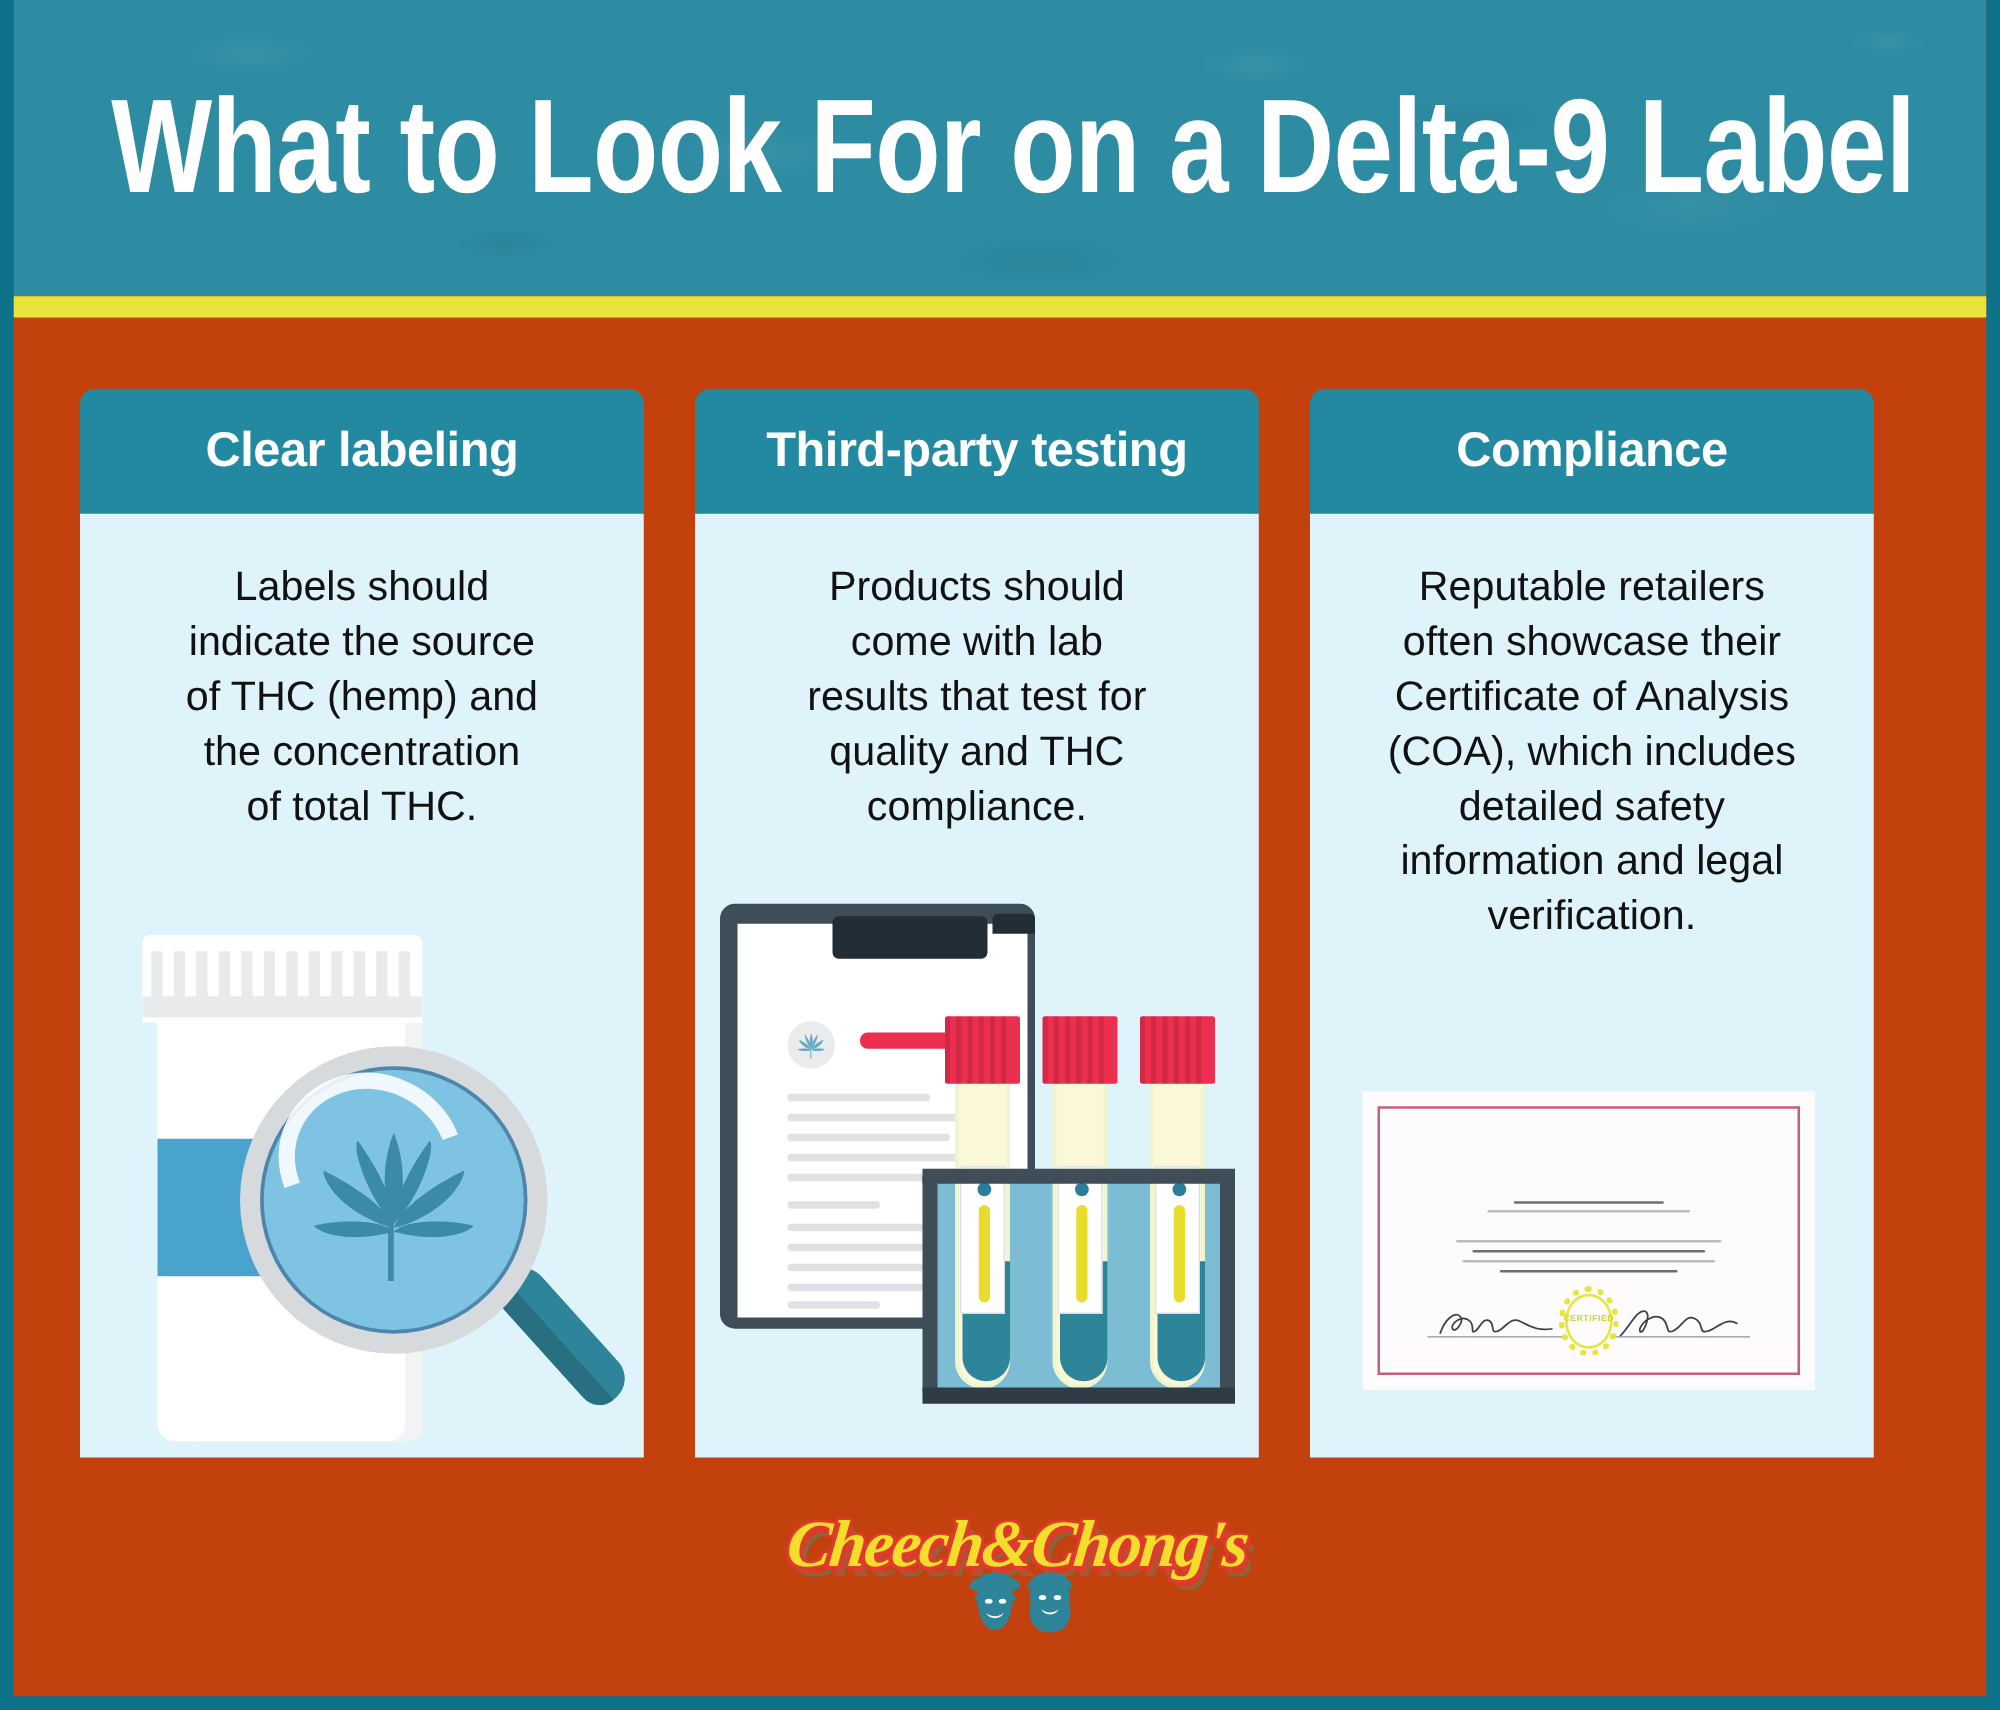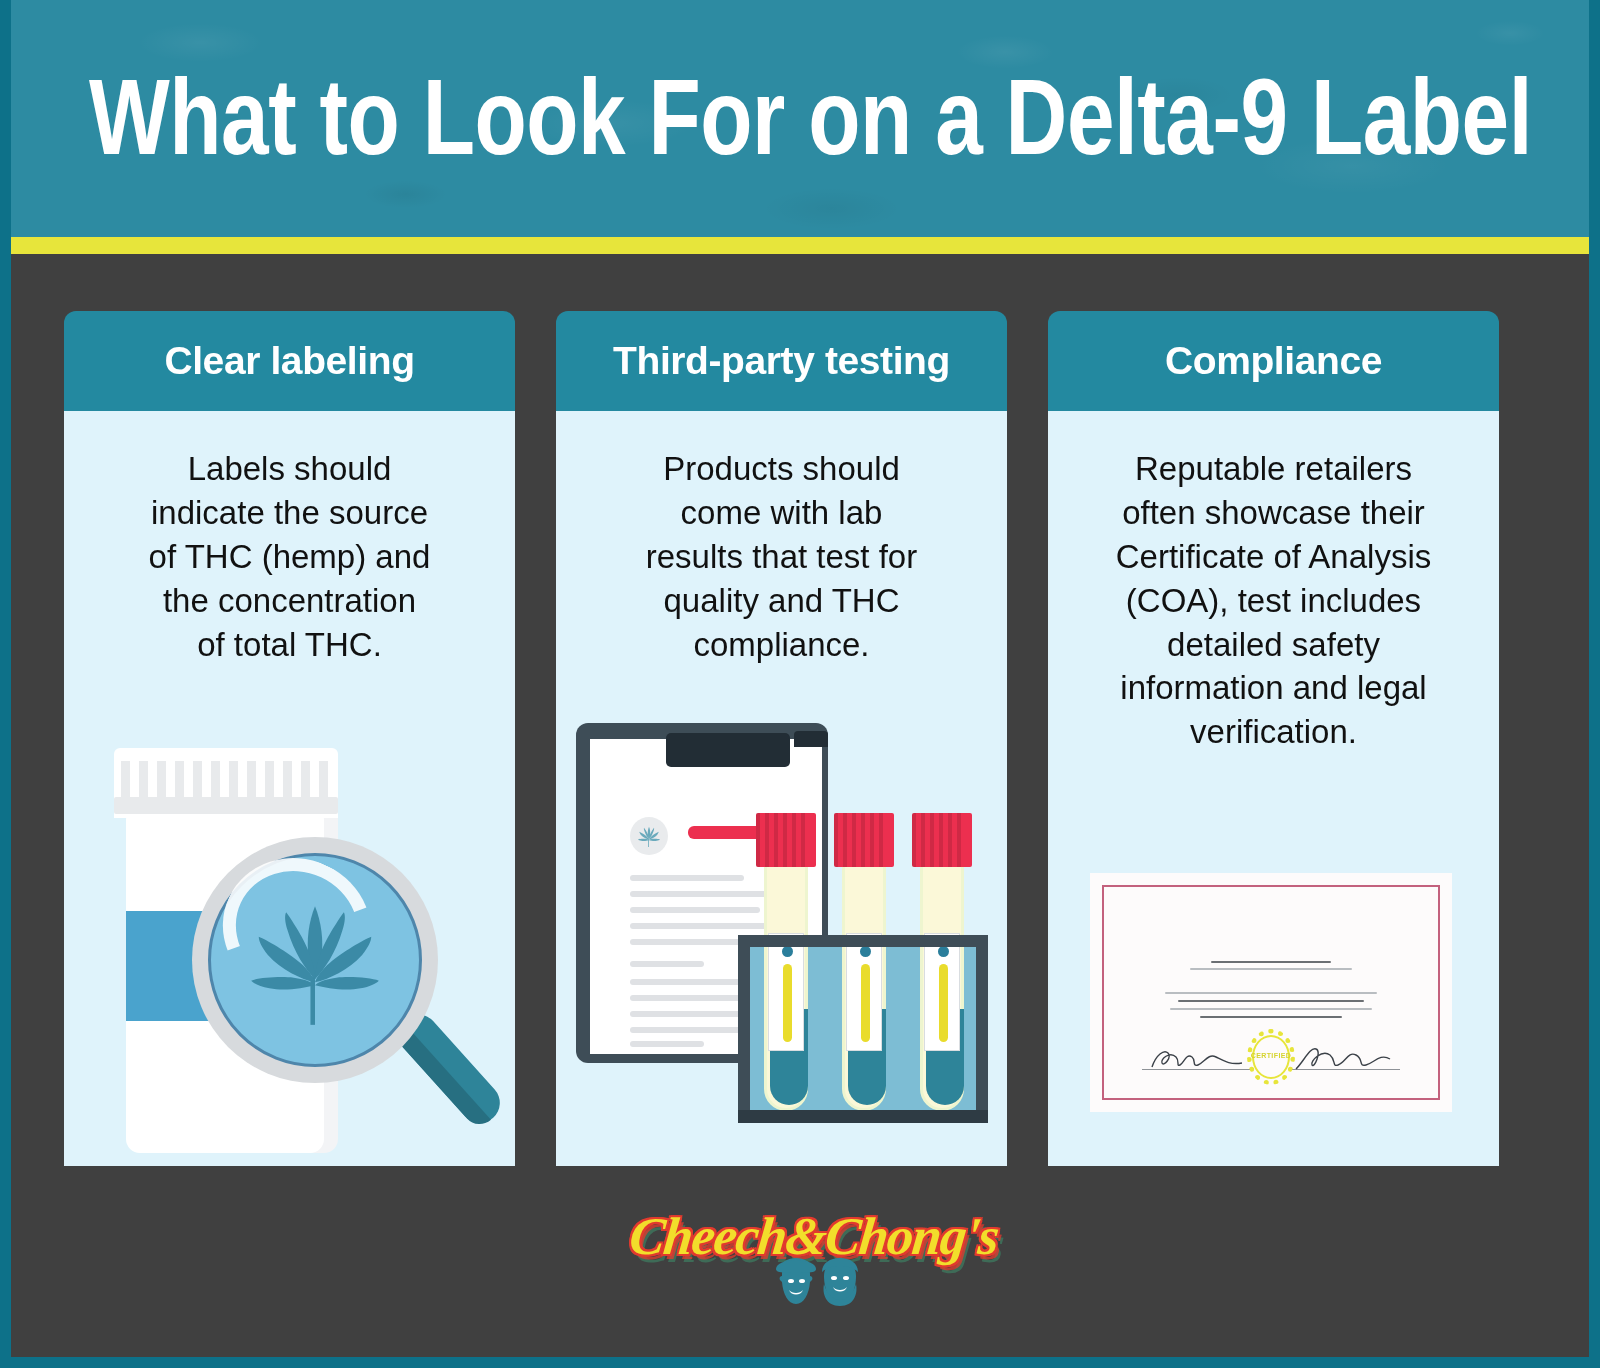--- a/index.html
+++ b/index.html
@@ -7,21 +7,21 @@
     background: #ffffff;
   }
   body {
     width: 1600px; height: 1368px;
     font-family: "Liberation Sans", sans-serif;
     overflow: hidden;
   }
   .page {
     position: relative;
     width: 1600px; height: 1368px;
-    background: #404040;
+    background: #c2410c;
     box-sizing: border-box;
     border-left: 11px solid #0d7189;
     border-right: 11px solid #0d7189;
     border-bottom: 11px solid #0d7189;
     border-top: 0;
   }
 
   
   .header {
     position: absolute;
@@ -588,21 +588,21 @@
     </div>
 
     <div class="card c3">
       <div class="card-header">
         <div class="card-header-title">Compliance</div>
       </div>
       <div class="card-body">
         <div class="card-text">Reputable retailers
 often showcase their
 Certificate of Analysis
-(COA), test includes
+(COA), which includes
 detailed safety
 information and legal
 verification.</div>
 
         <div class="illus3">
           <div class="cert-outer">
             <div class="cert-border"></div>
 
             <div class="cert-line" style="left:121px; top:88px; width:120px;"></div>
             <div class="cert-line light" style="left:100px; top:95px; width:162px;"></div>

